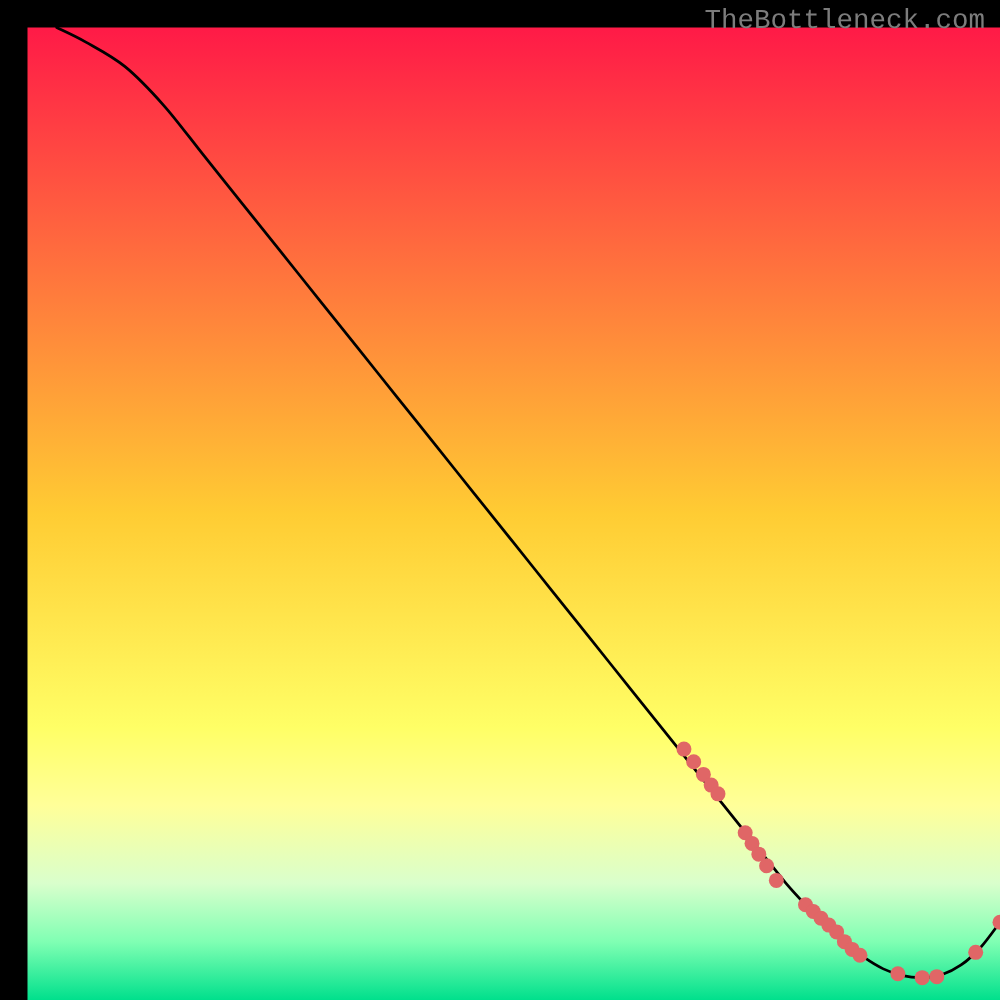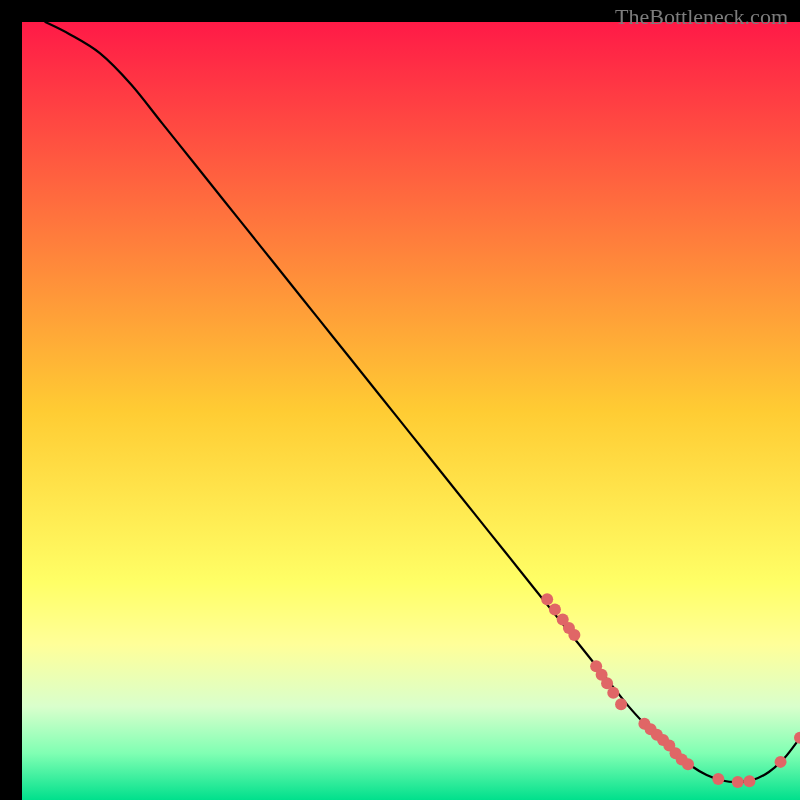--- a/index.html
+++ b/index.html
@@ -13,21 +13,21 @@
   .wrap {
     position: relative;
     width: 800px;
     height: 800px;
   }
   .watermark {
     position: absolute;
     top: 4px;
     right: 12px;
     color: #7c7c7c;
-    font-family: Liberation Serif, serif;
+    font-family: Liberation Mono, monospace;
     font-size: 22px;
     z-index: 10;
     user-select: none;
   }
   svg {
     display: block;
   }
 </style>
 </head>
 <body>

